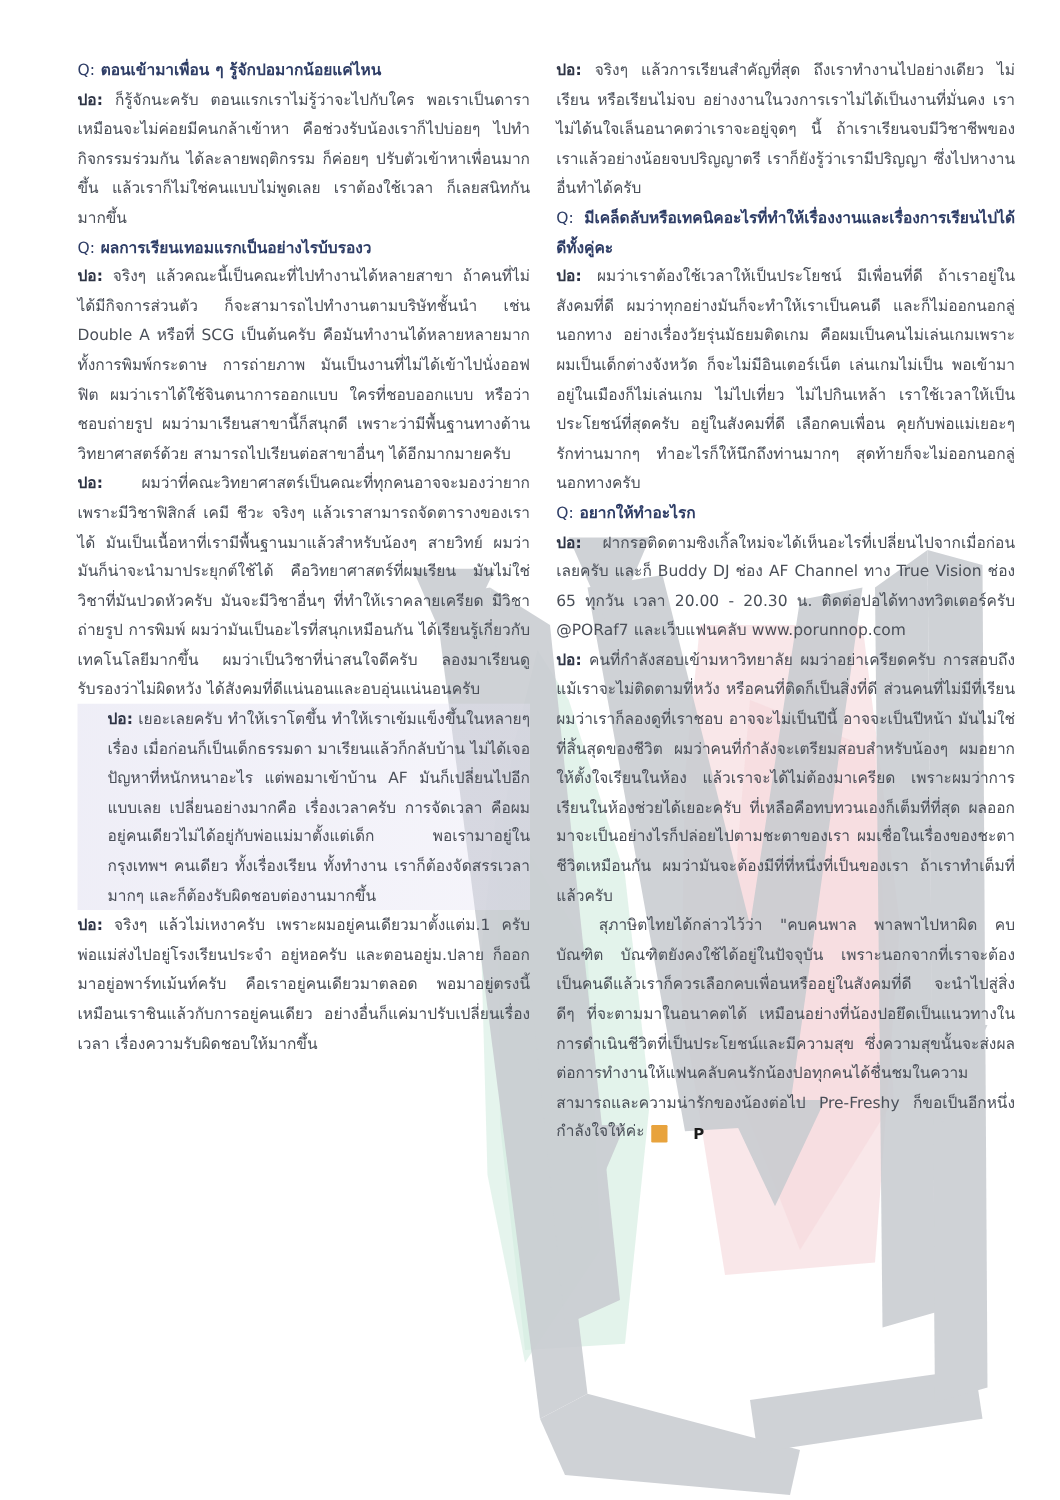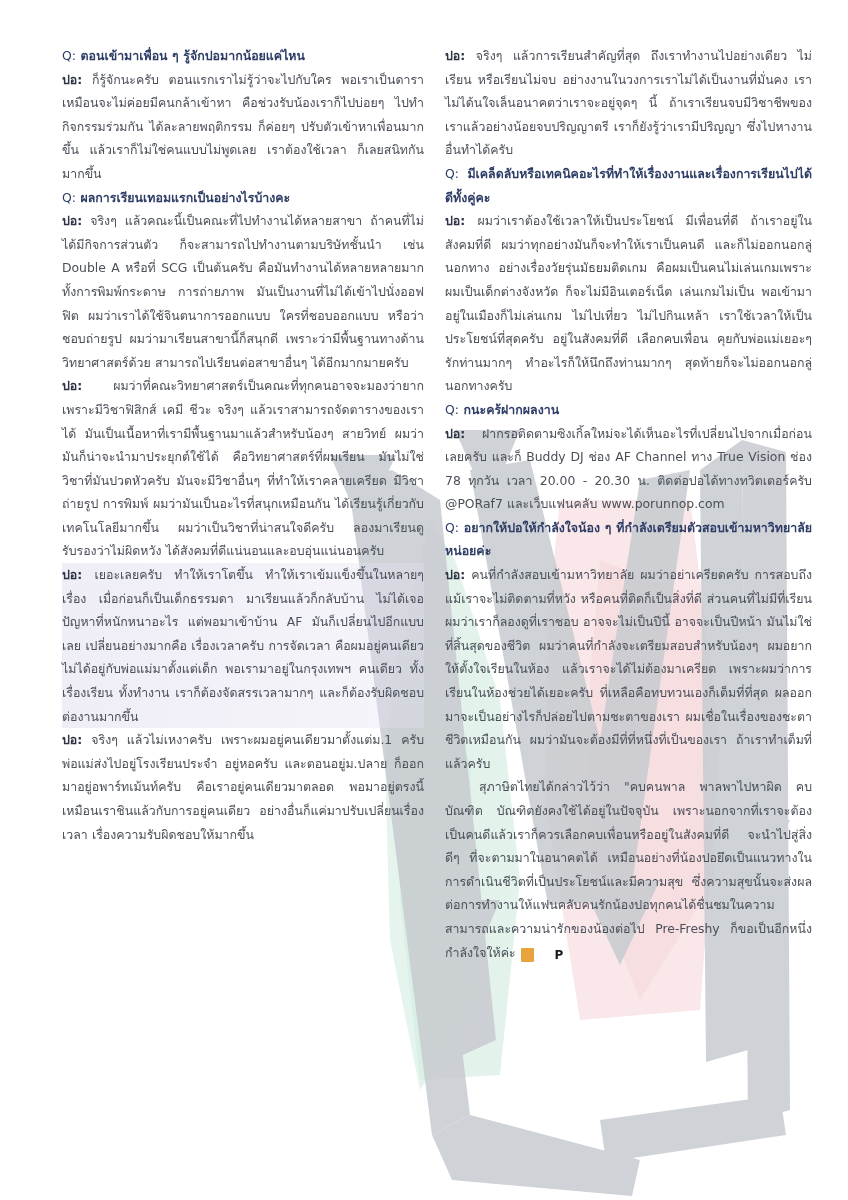--- a/index.html
+++ b/index.html
@@ -71,20 +71,21 @@
   }
 
   
   .closing {
     text-indent: 34px;
   }
 
   
   .tint-highlight {
     background: linear-gradient(to right, rgba(225,224,240,0.55), rgba(228,226,243,0.35));
+    padding-left: 24px;
   }
 
   
   .p-logo {
     display: inline-block;
     width: 13px;
     height: 14px;
     background: #e8a33d;
     color: #1b1b1b;
     font-family: "DejaVu Sans", "Liberation Sans", sans-serif;
@@ -139,21 +140,21 @@
 <div id="page">
 
   <div class="column" id="col-left">
 
     <div class="qa-block">
       <p class="q-line"><span class="q-mark">Q:</span> <span>ตอนเข้ามาเพื่อน ๆ รู้จักปอมากน้อยแค่ไหน</span></p>
       <p class="a-line"><span class="a-mark">ปอ:</span> <span>ก็รู้จักนะครับ ตอนแรกเราไม่รู้ว่าจะไปกับใคร พอเราเป็นดารา เหมือนจะไม่ค่อยมีคนกล้าเข้าหา คือช่วงรับน้องเราก็ไปบ่อยๆ ไปทำกิจกรรมร่วมกัน ได้ละลายพฤติกรรม ก็ค่อยๆ ปรับตัวเข้าหาเพื่อนมากขึ้น แล้วเราก็ไม่ใช่คนแบบไม่พูดเลย เราต้องใช้เวลา ก็เลยสนิทกันมากขึ้น</span></p>
     </div>
 
     <div class="qa-block">
-      <p class="q-line"><span class="q-mark">Q:</span> <span>ผลการเรียนเทอมแรกเป็นอย่างไรบ้างคะ</span></p>
+      <p class="q-line"><span class="q-mark">Q:</span> <span>ผลการเรียนเทอมแรกเป็นอย่างไรบ้บรองว</span></p>
     </div>
 
     <div class="qa-block">
       <p class="a-line"><span class="a-mark">ปอ:</span> <span>จริงๆ แล้วคณะนี้เป็นคณะที่ไปทำงานได้หลายสาขา ถ้าคนที่ไม่ได้มีกิจการส่วนตัว ก็จะสามารถไปทำงานตามบริษัทชั้นนำ เช่น Double A หรือที่ SCG เป็นต้นครับ คือมันทำงานได้หลายหลายมาก ทั้งการพิมพ์กระดาษ การถ่ายภาพ มันเป็นงานที่ไม่ได้เข้าไปนั่งออฟฟิต ผมว่าเราได้ใช้จินตนาการออกแบบ ใครที่ชอบออกแบบ หรือว่าชอบถ่ายรูป ผมว่ามาเรียนสาขานี้ก็สนุกดี เพราะว่ามีพื้นฐานทางด้านวิทยาศาสตร์ด้วย สามารถไปเรียนต่อสาขาอื่นๆ ได้อีกมากมายครับ</span></p>
     </div>
 
     <div class="qa-block">
       <p class="a-line"><span class="a-mark">ปอ:</span> <span>ผมว่าที่คณะวิทยาศาสตร์เป็นคณะที่ทุกคนอาจจะมองว่ายาก เพราะมีวิชาฟิสิกส์ เคมี ชีวะ จริงๆ แล้วเราสามารถจัดตารางของเราได้ มันเป็นเนื้อหาที่เรามีพื้นฐานมาแล้วสำหรับน้องๆ สายวิทย์ ผมว่ามันก็น่าจะนำมาประยุกต์ใช้ได้ คือวิทยาศาสตร์ที่ผมเรียน มันไม่ใช่วิชาที่มันปวดหัวครับ มันจะมีวิชาอื่นๆ ที่ทำให้เราคลายเครียด มีวิชาถ่ายรูป การพิมพ์ ผมว่ามันเป็นอะไรที่สนุกเหมือนกัน ได้เรียนรู้เกี่ยวกับเทคโนโลยีมากขึ้น ผมว่าเป็นวิชาที่น่าสนใจดีครับ ลองมาเรียนดูรับรองว่าไม่ผิดหวัง ได้สังคมที่ดีแน่นอนและอบอุ่นแน่นอนครับ</span></p>
     </div>
 
@@ -172,26 +173,25 @@
     <div class="qa-block">
       <p class="a-line"><span class="a-mark">ปอ:</span> <span>จริงๆ แล้วการเรียนสำคัญที่สุด ถึงเราทำงานไปอย่างเดียว ไม่เรียน หรือเรียนไม่จบ อย่างงานในวงการเราไม่ได้เป็นงานที่มั่นคง เราไม่ได้นใจเล็นอนาคตว่าเราจะอยู่จุดๆ นี้ ถ้าเราเรียนจบมีวิชาชีพของเราแล้วอย่างน้อยจบปริญญาตรี เราก็ยังรู้ว่าเรามีปริญญา ซึ่งไปหางานอื่นทำได้ครับ</span></p>
     </div>
 
     <div class="qa-block">
       <p class="q-line"><span class="q-mark">Q:</span> <span>มีเคล็ดลับหรือเทคนิคอะไรที่ทำให้เรื่องงานและเรื่องการเรียนไปได้ดีทั้งคู่คะ</span></p>
       <p class="a-line"><span class="a-mark">ปอ:</span> <span>ผมว่าเราต้องใช้เวลาให้เป็นประโยชน์ มีเพื่อนที่ดี ถ้าเราอยู่ในสังคมที่ดี ผมว่าทุกอย่างมันก็จะทำให้เราเป็นคนดี และก็ไม่ออกนอกลู่นอกทาง อย่างเรื่องวัยรุ่นมัธยมติดเกม คือผมเป็นคนไม่เล่นเกมเพราะผมเป็นเด็กต่างจังหวัด ก็จะไม่มีอินเตอร์เน็ต เล่นเกมไม่เป็น พอเข้ามาอยู่ในเมืองก็ไม่เล่นเกม ไม่ไปเที่ยว ไม่ไปกินเหล้า เราใช้เวลาให้เป็นประโยชน์ที่สุดครับ อยู่ในสังคมที่ดี เลือกคบเพื่อน คุยกับพ่อแม่เยอะๆ รักท่านมากๆ ทำอะไรก็ให้นึกถึงท่านมากๆ สุดท้ายก็จะไม่ออกนอกลู่นอกทางครับ</span></p>
     </div>
 
     <div class="qa-block">
-      <p class="q-line"><span class="q-mark">Q:</span> <span>กนะคร้ฝากผลงาน</span></p>
-      <p class="a-line"><span class="a-mark">ปอ:</span> <span>ฝากรอติดตามซิงเกิ้ลใหม่จะได้เห็นอะไรที่เปลี่ยนไปจากเมื่อก่อนเลยครับ และก็ Buddy DJ ช่อง AF Channel ทาง True Vision ช่อง 78 ทุกวัน เวลา 20.00 - 20.30 น. ติดต่อปอได้ทางทวิตเตอร์ครับ @PORaf7 และเว็บแฟนคลับ www.porunnop.com</span></p>
+      <p class="q-line"><span class="q-mark">Q:</span> <span>อยากให้ทำอะไรก</span></p>
+      <p class="a-line"><span class="a-mark">ปอ:</span> <span>ฝากรอติดตามซิงเกิ้ลใหม่จะได้เห็นอะไรที่เปลี่ยนไปจากเมื่อก่อนเลยครับ และก็ Buddy DJ ช่อง AF Channel ทาง True Vision ช่อง 65 ทุกวัน เวลา 20.00 - 20.30 น. ติดต่อปอได้ทางทวิตเตอร์ครับ @PORaf7 และเว็บแฟนคลับ www.porunnop.com</span></p>
     </div>
 
     <div class="qa-block">
-      <p class="q-line"><span class="q-mark">Q:</span> <span>อยากให้ปอให้กำลังใจน้อง ๆ ที่กำลังเตรียมตัวสอบเข้ามหาวิทยาลัยหน่อยค่ะ</span></p>
       <p class="a-line"><span class="a-mark">ปอ:</span> <span>คนที่กำลังสอบเข้ามหาวิทยาลัย ผมว่าอย่าเครียดครับ การสอบถึงแม้เราจะไม่ติดตามที่หวัง หรือคนที่ติดก็เป็นสิ่งที่ดี ส่วนคนที่ไม่มีที่เรียนผมว่าเราก็ลองดูที่เราชอบ อาจจะไม่เป็นปีนี้ อาจจะเป็นปีหน้า มันไม่ใช่ที่สิ้นสุดของชีวิต ผมว่าคนที่กำลังจะเตรียมสอบสำหรับน้องๆ ผมอยากให้ตั้งใจเรียนในห้อง แล้วเราจะได้ไม่ต้องมาเครียด เพราะผมว่าการเรียนในห้องช่วยได้เยอะครับ ที่เหลือคือทบทวนเองก็เต็มที่ที่สุด ผลออกมาจะเป็นอย่างไรก็ปล่อยไปตามชะตาของเรา ผมเชื่อในเรื่องของชะตาชีวิตเหมือนกัน ผมว่ามันจะต้องมีที่ที่หนึ่งที่เป็นของเรา ถ้าเราทำเต็มที่แล้วครับ</span></p>
     </div>
 
     <p class="a-line closing"><span>สุภาษิตไทยได้กล่าวไว้ว่า "คบคนพาล พาลพาไปหาผิด คบบัณฑิต บัณฑิตยังคงใช้ได้อยู่ในปัจจุบัน เพราะนอกจากที่เราจะต้องเป็นคนดีแล้วเราก็ควรเลือกคบเพื่อนหรืออยู่ในสังคมที่ดี จะนำไปสู่สิ่งดีๆ ที่จะตามมาในอนาคตได้ เหมือนอย่างที่น้องปอยึดเป็นแนวทางในการดำเนินชีวิตที่เป็นประโยชน์และมีความสุข ซึ่งความสุขนั้นจะส่งผลต่อการทำงานให้แฟนคลับคนรักน้องปอทุกคนได้ชื่นชมในความสามารถและความน่ารักของน้องต่อไป Pre-Freshy ก็ขอเป็นอีกหนึ่งกำลังใจให้ค่ะ</span><span class="p-logo">P</span></p>
 
   </div>
 
 </div>
 
 </body></html>

